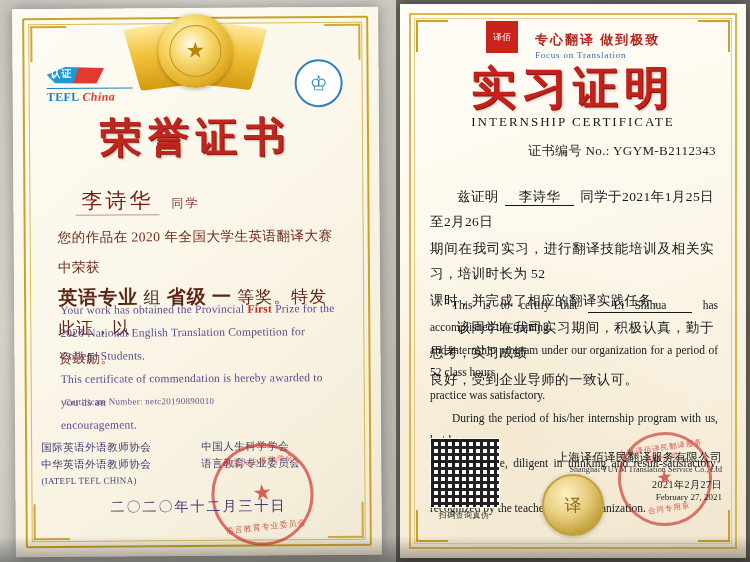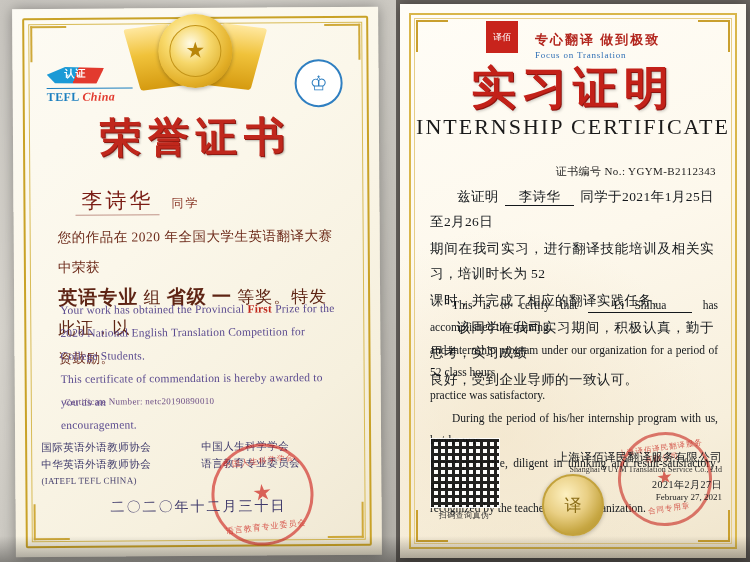--- a/index.html
+++ b/index.html
@@ -128,21 +128,21 @@
   .tefl-swoosh {
     position: absolute;
     left: 0; top: 2px;
     width: 56px; height: 17px;
     background: linear-gradient(100deg, #1b9ad6 0%, #1b9ad6 52%, #e23a2e 52%, #e23a2e 100%);
     clip-path: polygon(0 45%, 30% 0, 100% 8%, 92% 100%, 18% 96%);
     transform: skewX(-12deg);
   }
   .tefl-cn {
     position: absolute;
-    left: 18px; top: 2px;
+    left: 4px; top: 2px;
     font-size: 10px;
     color: #fff;
     font-weight: bold;
     letter-spacing: 1px;
   }
   .tefl-name {
     font-size: 12px;
     color: #1b7fbf;
     font-family: "Liberation Serif", serif;
     font-weight: bold;
@@ -424,31 +424,31 @@
     letter-spacing: 6px;
     color: #c32119;
     text-shadow: 1px 1px 0 #8d1510, 2px 2px 3px rgba(0,0,0,0.22);
   }
   .r-title-en {
     position: absolute;
     left: 0; right: 0;
     top: 110px;
     text-align: center;
     font-family: "Liberation Serif", serif;
-    font-size: 22px;
+    font-size: 13px;
     letter-spacing: 2px;
     color: #1a1a1a;
   }
 
   .r-certno {
     position: absolute;
     right: 30px;
-    top: 160px;
-    font-family: "Liberation Serif", serif;
-    font-size: 11px;
+    top: 138px;
+    font-family: "Liberation Serif", serif;
+    font-size: 13px;
     color: #222;
     letter-spacing: 0.4px;
   }
 
   .r-cn-body {
     position: absolute;
     left: 30px;
     right: 28px;
     top: 180px;
     font-family: "Liberation Serif", serif;

